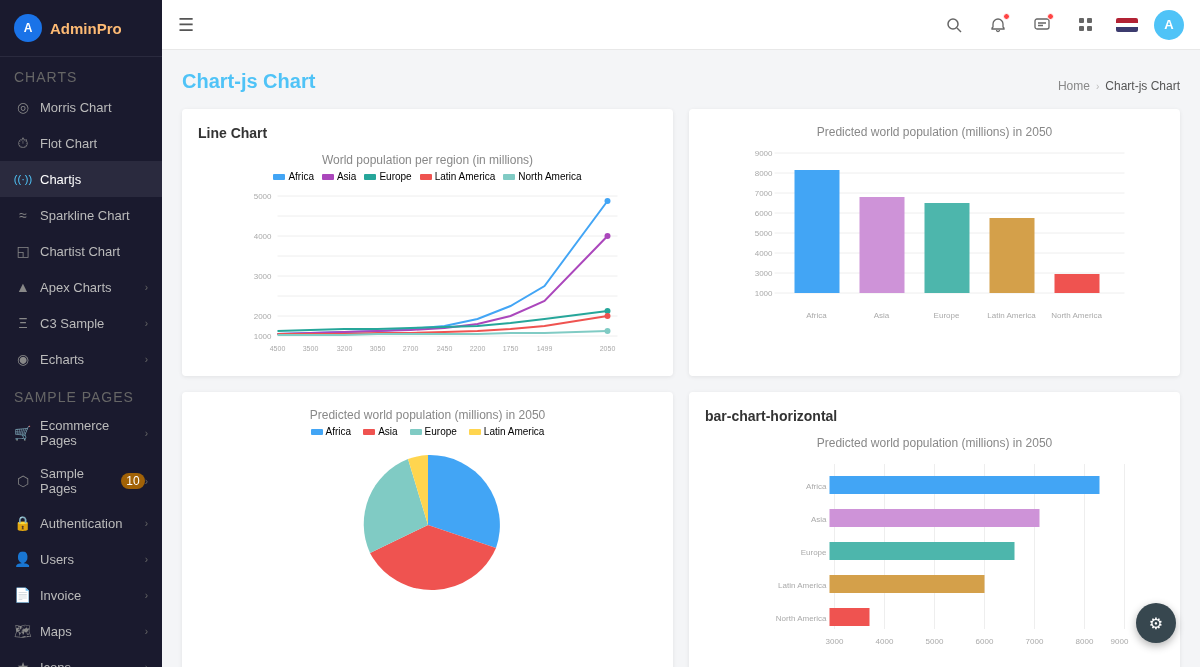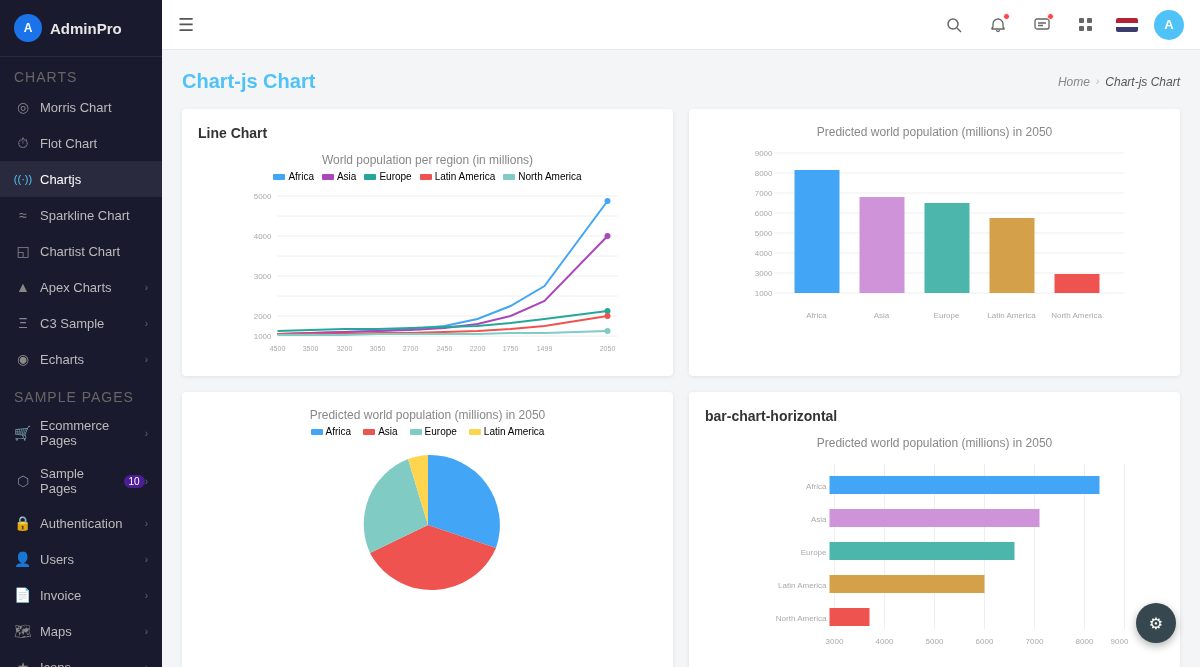--- a/index.html
+++ b/index.html
@@ -27,21 +27,21 @@
     }
     .logo-icon {
       width: 28px; height: 28px;
       background: #1a73e8;
       border-radius: 50%;
       display: flex; align-items: center; justify-content: center;
       color: white; font-weight: bold; font-size: 12px;
       margin-right: 8px;
     }
     .logo-text {
-      color: #e5e5e5; font-weight: bold; font-size: 15px;
+      color: #fdba74; font-weight: bold; font-size: 15px;
     }
 
     .sidebar-section-label {
       font-size: 14px;
       letter-spacing: 1px;
       color: #666;
       padding: 12px 14px 4px;
       text-transform: uppercase;
     }
 
@@ -64,23 +64,23 @@
       margin-right: 8px;
       display: flex; align-items: center; justify-content: center;
       font-size: 14px;
       color: #888;
       flex-shrink: 0;
     }
     .sidebar-item.active .item-icon { color: #4fc3f7; }
     .sidebar-item .item-label { flex: 1; font-size: 13px; }
     .sidebar-item .chevron { font-size: 10px; color: #666; }
     .sidebar-item .badge {
-      background: #4c1d95;
+      background: #a16207;
       color: white;
-      font-size: 10px;
+      font-size: 12px;
       padding: 1px 5px;
       border-radius: 8px;
     }
 
     
     #main {
       flex: 1;
       display: flex;
       flex-direction: column;
       overflow: hidden;
@@ -144,35 +144,34 @@
       overflow-y: auto;
       padding: 20px;
     }
     #content::-webkit-scrollbar { width: 6px; }
     #content::-webkit-scrollbar-thumb { background: #ccc; border-radius: 3px; }
 
     
     .breadcrumb-bar {
       display: flex;
       justify-content: space-between;
-      align-items: center;
+      align-items: flex-end;
       margin-bottom: 16px;
     }
     .page-title {
       color: #4fc3f7;
       font-size: 20px;
       font-weight: 600;
     }
     .breadcrumb {
       display: flex;
       align-items: center;
       font-size: 12px;
       color: #888;
       gap: 6px;
-      font-style: italic;
     }
     .breadcrumb-item { color: #888; }
     .breadcrumb-sep { color: #bbb; font-size: 10px; }
     .breadcrumb-current { color: #555; }
 
     
     .chart-grid {
       display: grid;
       grid-template-columns: 1fr 1fr;
       gap: 16px;

